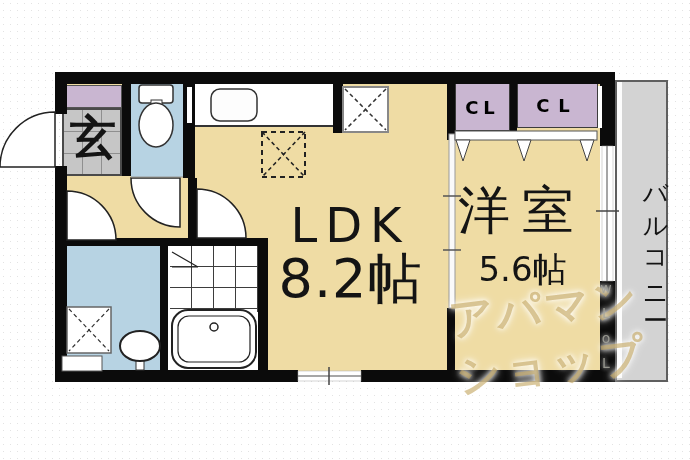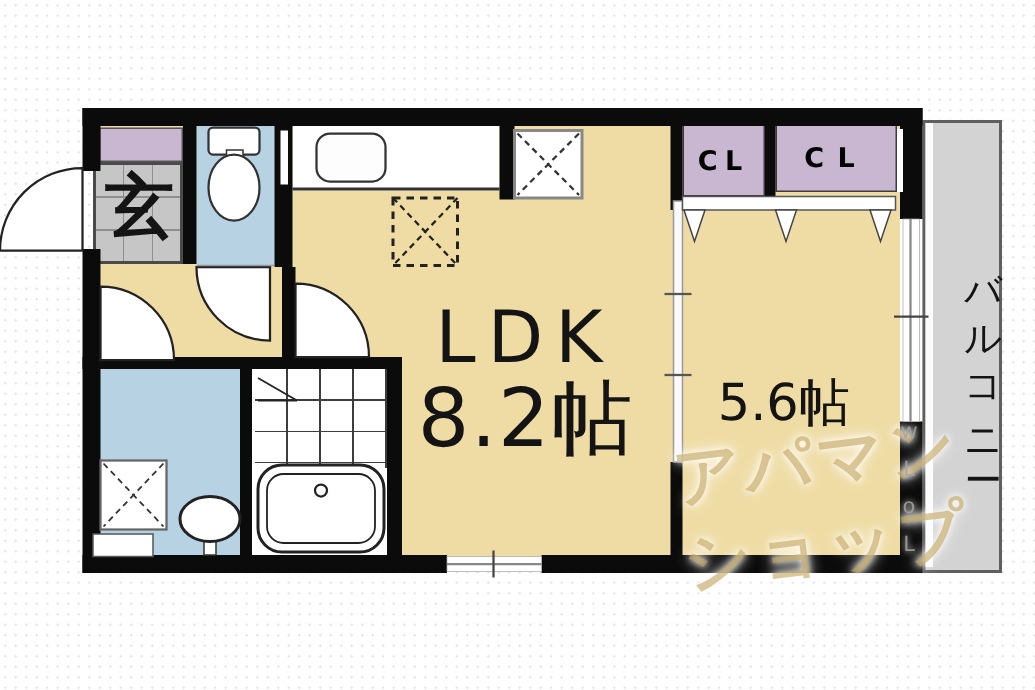--- a/index.html
+++ b/index.html
@@ -164,20 +164,21 @@
 
     <g>
       <rect x="298" y="371" width="63" height="10" fill="#fff" stroke="#aaa" stroke-width="0.5"></rect>
       <line x1="298" y1="376" x2="361" y2="376" stroke="#888" stroke-width="1.5"></line>
       <line x1="329" y1="367" x2="329" y2="385" stroke="#444" stroke-width="1.5"></line>
     </g>
   </svg>
 
   <div class="label" style="left:240px;top:172px;width:220px;font-size:48px;letter-spacing:8px;margin-top:29px;">LDK</div>
   <div class="label" style="left:243px;top:252px;width:215px;font-size:54px;letter-spacing:1px;text-align:center;">8.2帖</div>
+  <div class="label" style="left:442px;top:184px;width:160px;font-size:52px;letter-spacing:12px;">洋室</div>
   <div class="label" style="left:440px;top:252px;width:165px;font-size:34px;letter-spacing:0;">5.6帖</div>
   <div class="label" style="left:68px;top:114px;width:50px;font-size:46px;font-weight:bold;">玄</div>
   <div class="label vertical" style="left:615px;top:104px;width:53px;height:270px;font-size:25px;letter-spacing:7px;display:flex;justify-content:center;">バルコニー</div>
 
   <div class="watermark">
     <div>アパマン</div>
     <div>ショップ</div>
   </div>
   <div class="watermark-side vertical">wLoL</div>
 

